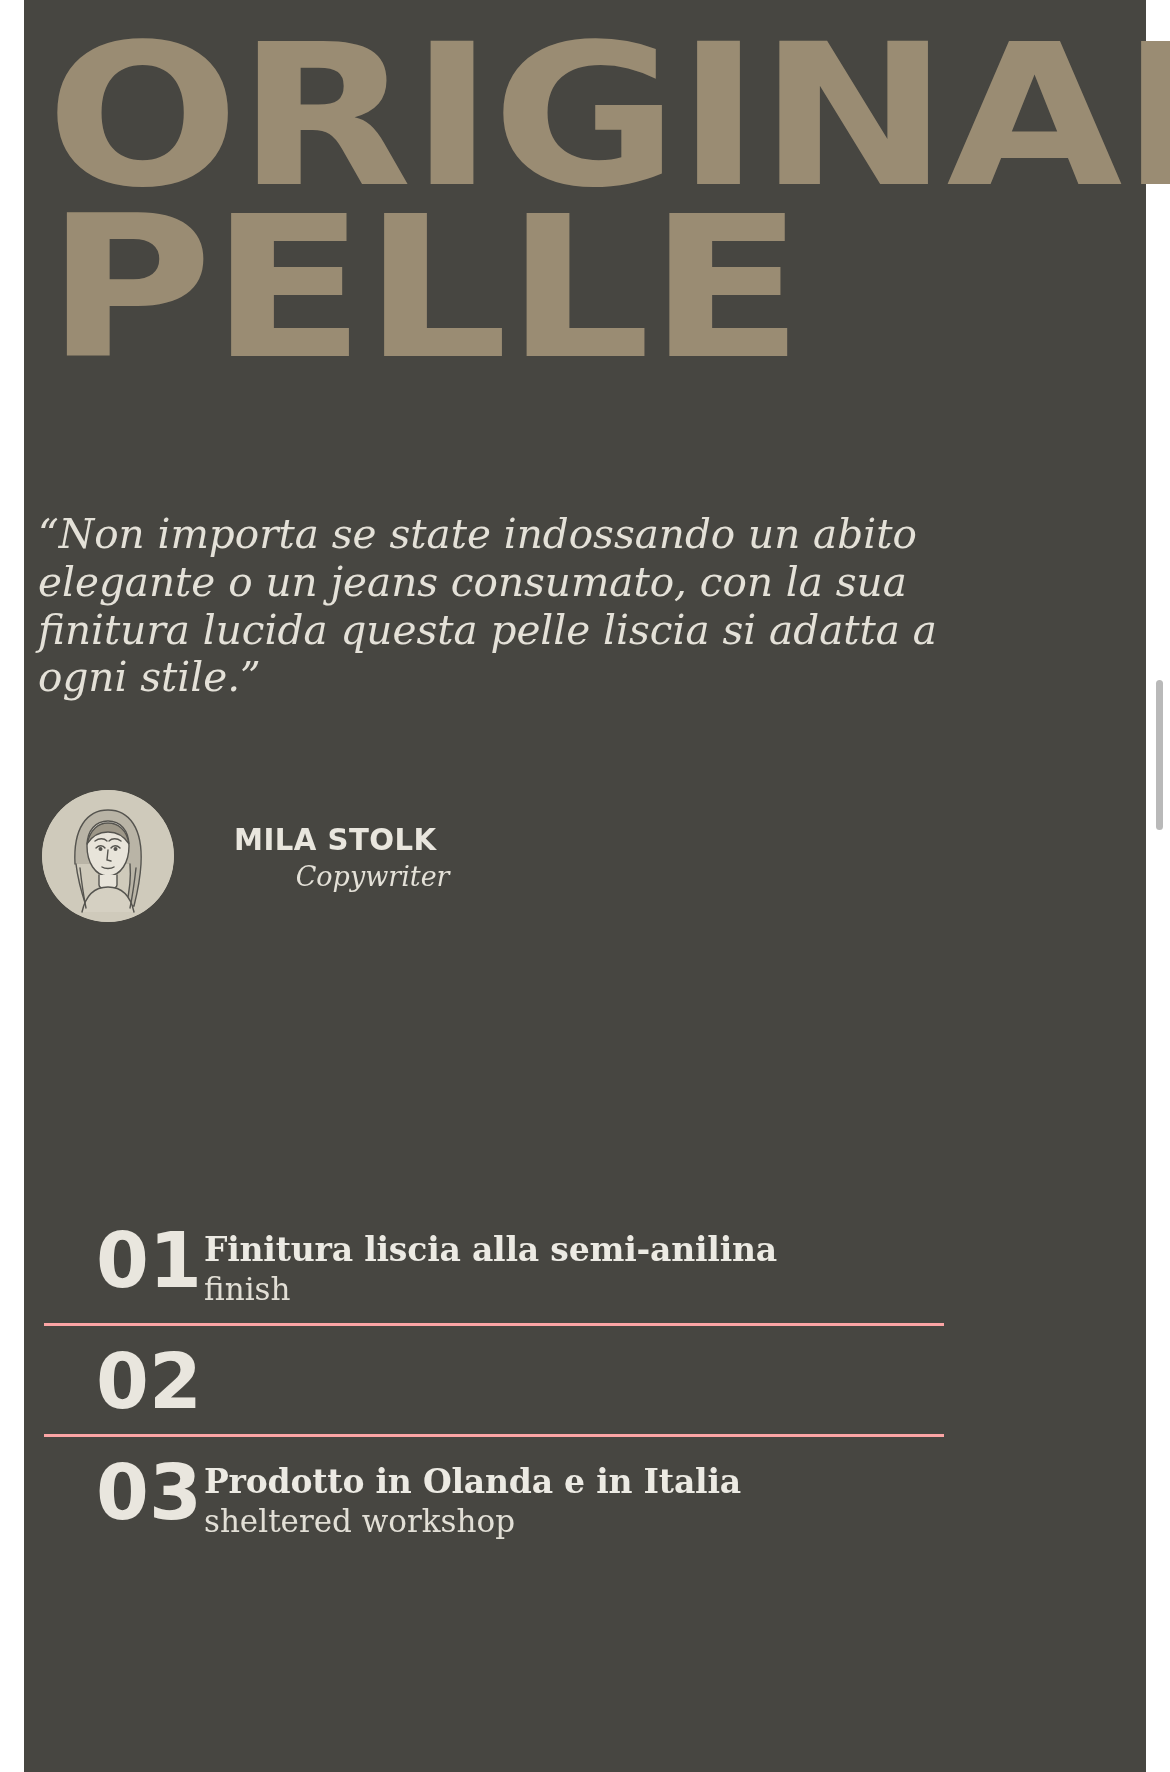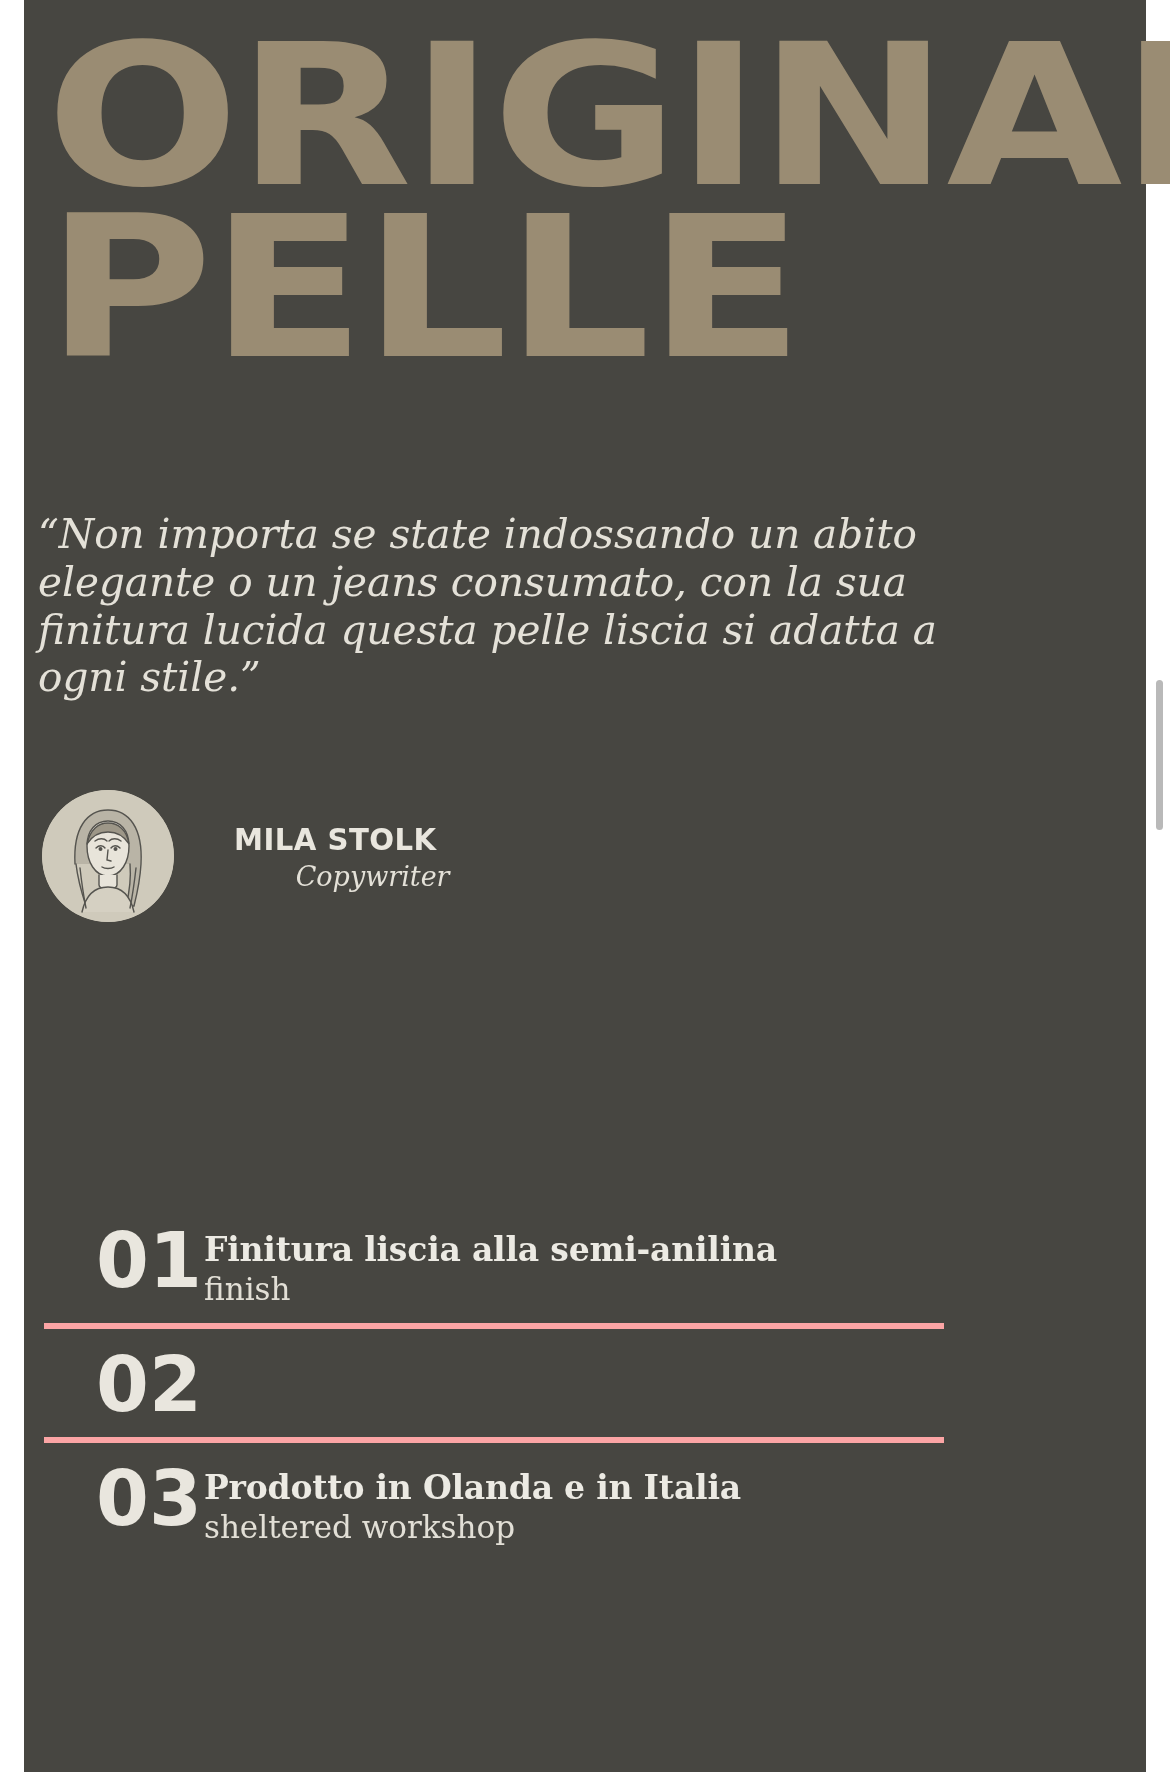--- a/index.html
+++ b/index.html
@@ -104,21 +104,21 @@
     left: 20px;
     top: 1205px;
     width: 900px;
   }
   .feature {
     display: flex;
     align-items: flex-start;
     padding: 18px 0 14px 0;
     gap: 36px;
   }
-  .feature + .feature { border-top: 6px solid #fca5a5; }
+  .feature + .feature { border-top: 3px solid #fca5a5; }
   .feature-num {
     font-family: "DejaVu Sans", sans-serif;
     font-weight: 700;
     font-size: 76px;
     line-height: 1;
     color: #e9e6de;
     width: 124px;
     flex: 0 0 auto;
     padding-left: 52px;
   }

